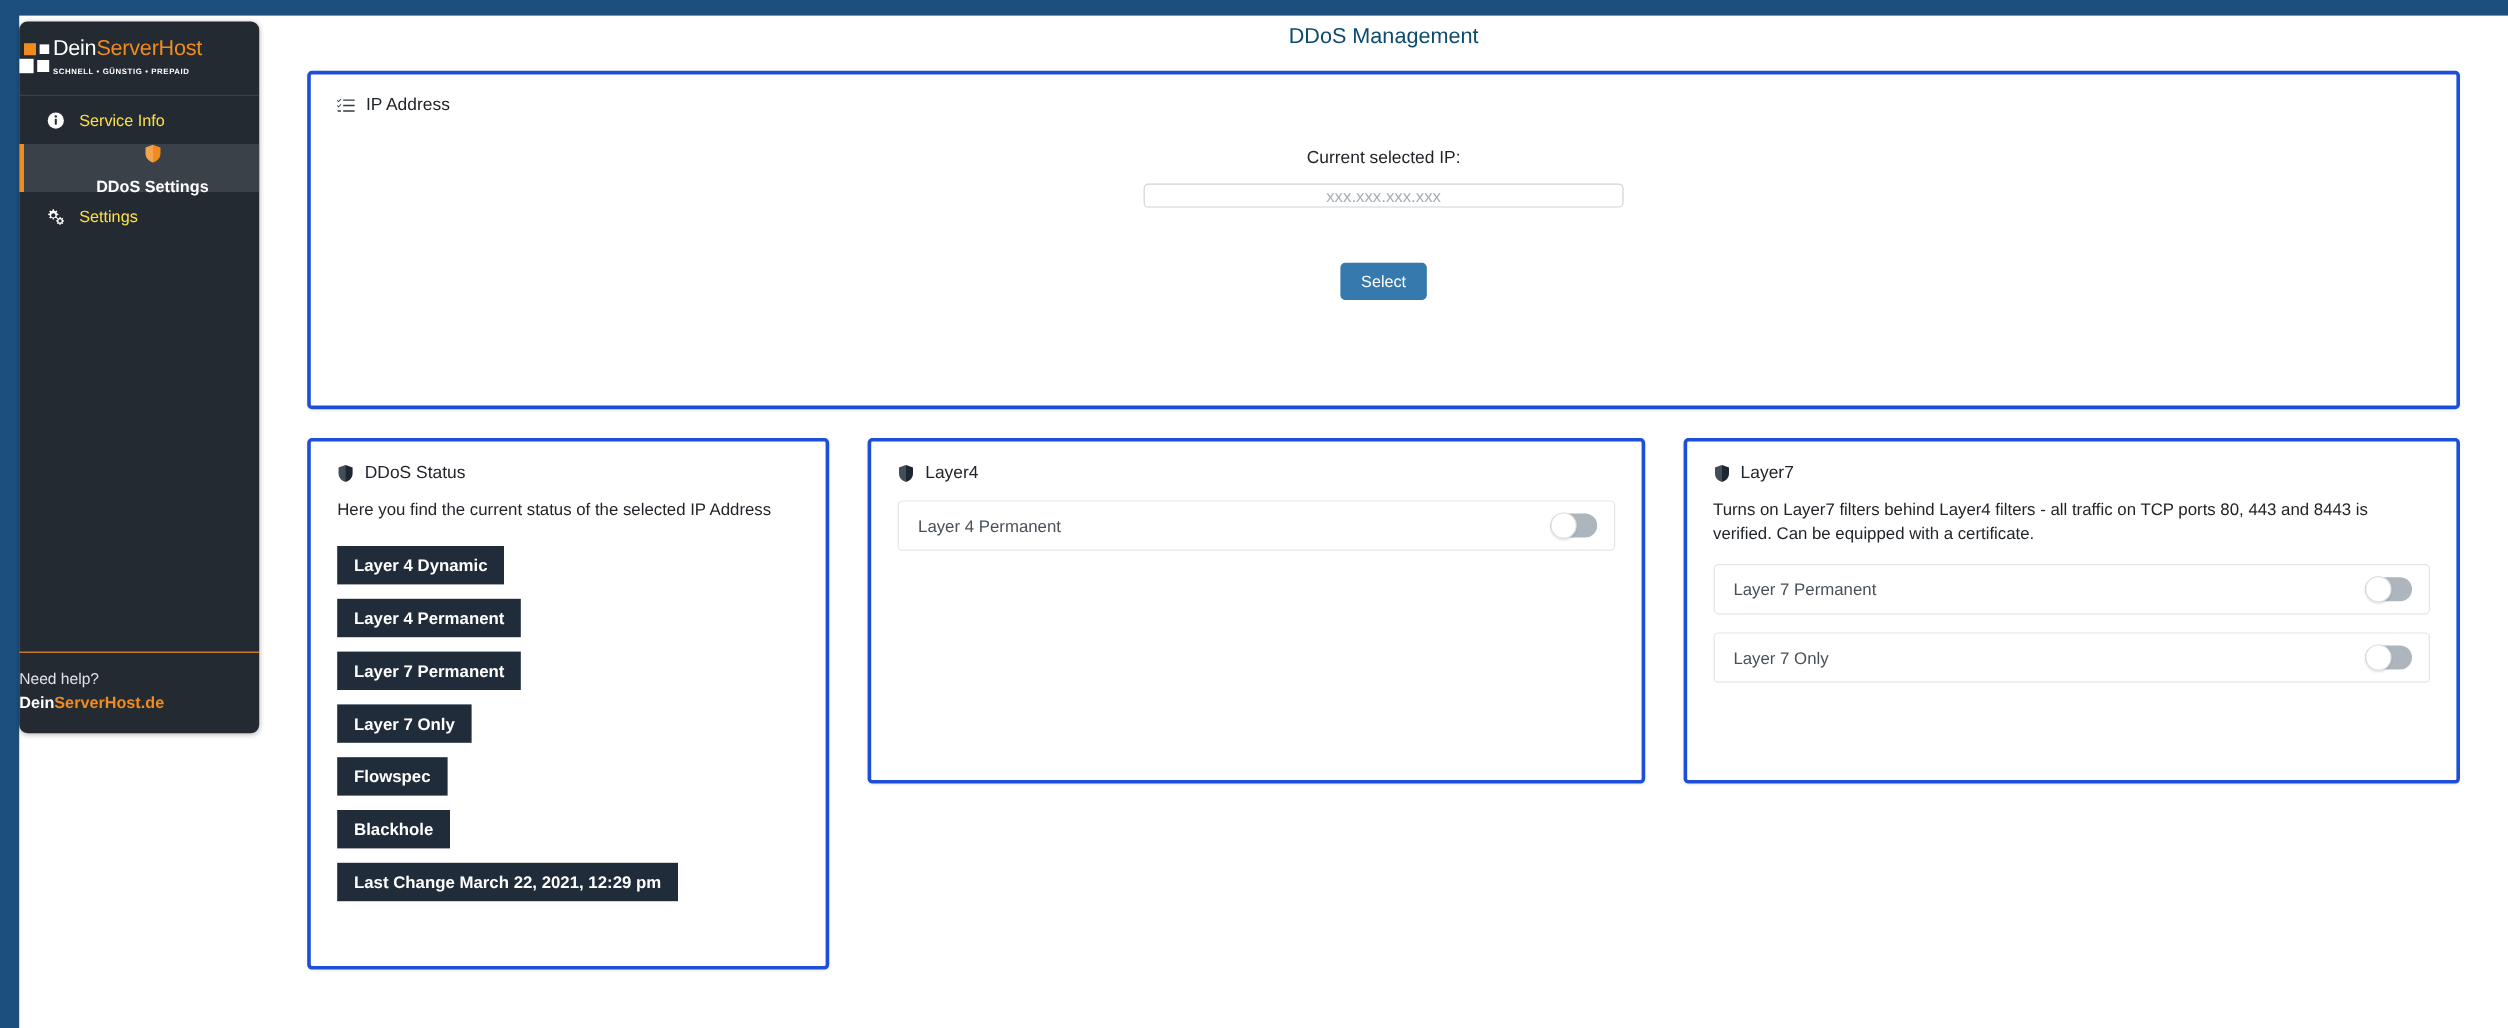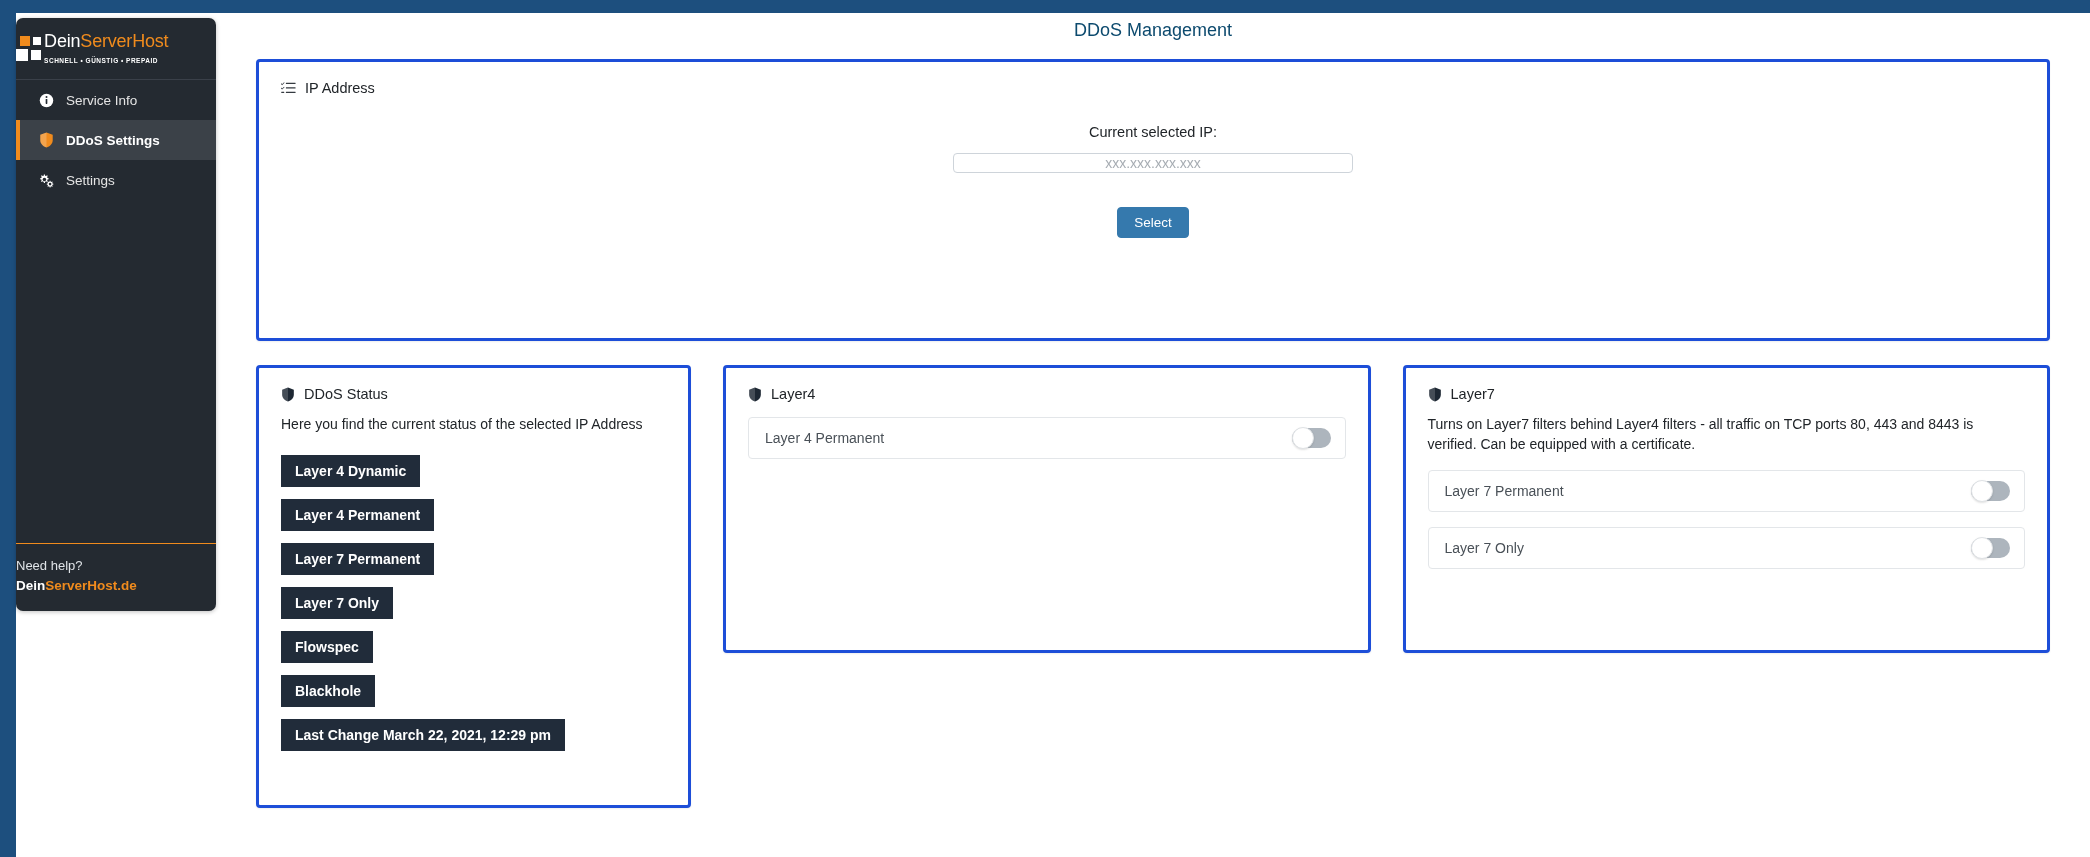--- a/index.html
+++ b/index.html
@@ -102,36 +102,37 @@
   
   #sidebar-nav { flex: 1 1 auto; padding-top: 0; }
 
   .nav-item {
     position: relative;
     display: flex;
     align-items: center;
     gap: 12px;
     height: 40px;
     padding-left: 22px;
-    color: #e5e5e5;
+    color: #fde047;
     font-size: 13.5px;
     cursor: pointer;
     text-decoration: none;
   }
   .nav-item .nav-ico {
     width: 16px;
     display: flex;
     align-items: center;
     justify-content: center;
     flex: none;
   }
   .nav-item.active {
     background: #3b4148;
     color: #ffffff;
     font-weight: bold;
+    flex-direction: column;
   }
   .nav-item.active::before {
     content: "";
     position: absolute;
     left: 0; top: 0;
     width: 4px; height: 100%;
     background: #f08b1d;
   }
 
   
@@ -205,21 +206,21 @@
     border-radius: 4px;
     font-family: "Liberation Sans", sans-serif;
     font-size: 14px;
     text-align: center;
     color: #495057;
     outline: none;
     background: #fff;
   }
   #ip-input::placeholder { color: #a7adb3; }
   #select-btn {
-    margin-top: 34px;
+    margin-top: 46px;
     background: #3579ad;
     border: 1px solid #3579ad;
     color: #ffffff;
     font-family: "Liberation Sans", sans-serif;
     font-size: 13.5px;
     padding: 7px 16px;
     border-radius: 4px;
     cursor: pointer;
   }
 

